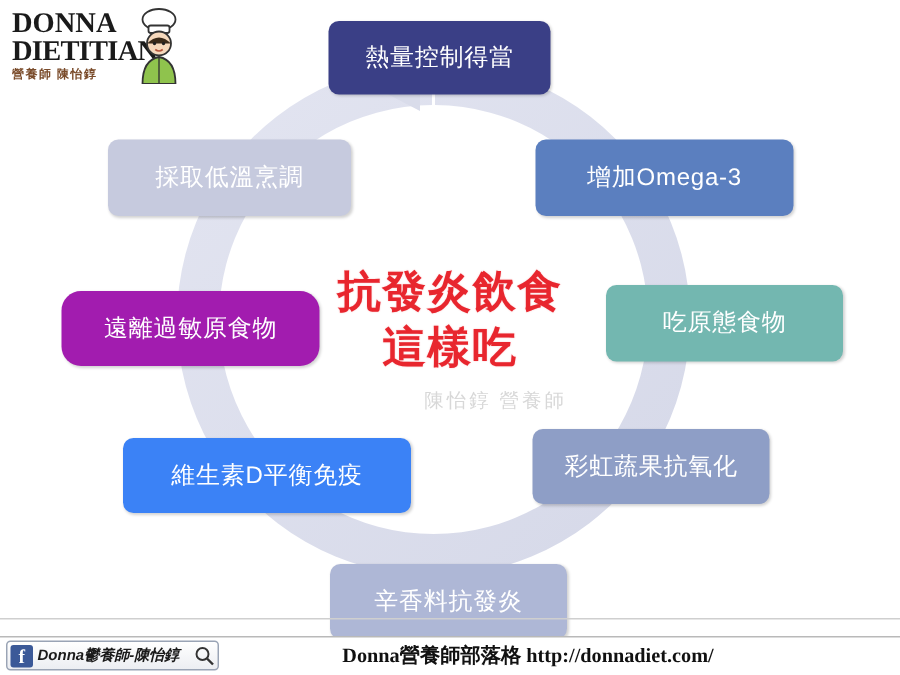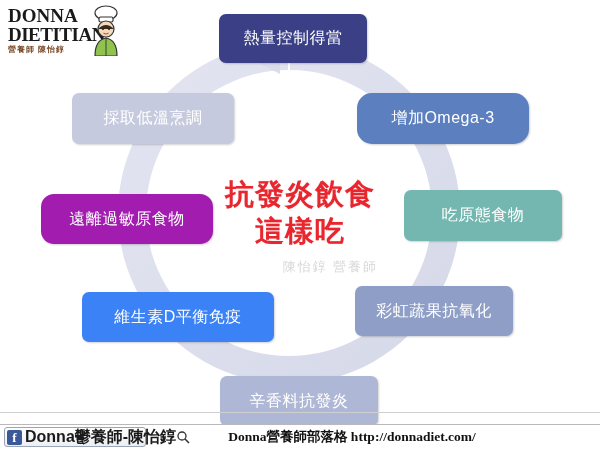--- a/index.html
+++ b/index.html
@@ -107,21 +107,21 @@
     font-weight: normal;
     display: flex;
     align-items: center;
     justify-content: center;
     text-align: center;
     letter-spacing: 0.5px;
     padding: 4px 6px;
     box-shadow: 1px 1px 2px rgba(0,0,0,0.18);
   }
   .n0 { left: 219px; top: 14px;  width: 148px; height: 49px; background: #3a3f86; }
-  .n1 { left: 357px; top: 93px;  width: 172px; height: 51px; background: #5b7fbf; border-radius: 15px; }
+  .n1 { left: 357px; top: 93px;  width: 172px; height: 51px; background: #5b7fbf; }
   .n2 { left: 404px; top: 190px; width: 158px; height: 51px; background: #73b7b0; }
   .n3 { left: 355px; top: 286px; width: 158px; height: 50px; background: #8e9ec6; }
   .n4 { left: 220px; top: 376px; width: 158px; height: 50px; background: #aeb7d6; }
   .n5 { left: 82px;  top: 292px; width: 192px; height: 50px; background: #3b82f6; }
   .n6 { left: 41px;  top: 194px; width: 172px; height: 50px; background: #a21caf; border-radius: 13px; }
   .n7 { left: 72px;  top: 93px;  width: 162px; height: 51px; background: #c6cade; }
 
   
   .footer {
     position: absolute;
@@ -153,26 +153,27 @@
     color: #ffffff;
     font-family: "Liberation Serif", serif;
     font-weight: bold;
     font-size: 13px;
     line-height: 15px;
     text-align: center;
     border-radius: 2px;
     flex: 0 0 auto;
   }
   .fb-text {
-    font-size: 16px;
+    font-size: 10px;
     color: #1a1a1a;
     font-weight: bold;
     margin-left: 3px;
     white-space: nowrap;
     flex: 1 1 auto;
+    font-style: italic;
   }
   .fb-search {
     width: 14px;
     height: 14px;
     flex: 0 0 auto;
   }
   .footer-credit {
     position: absolute;
     left: 132px;
     top: 3px;

